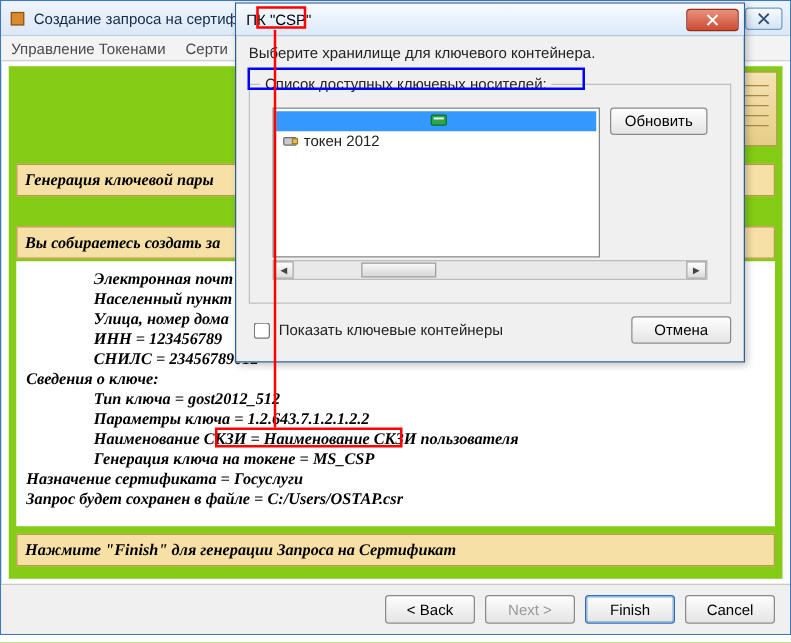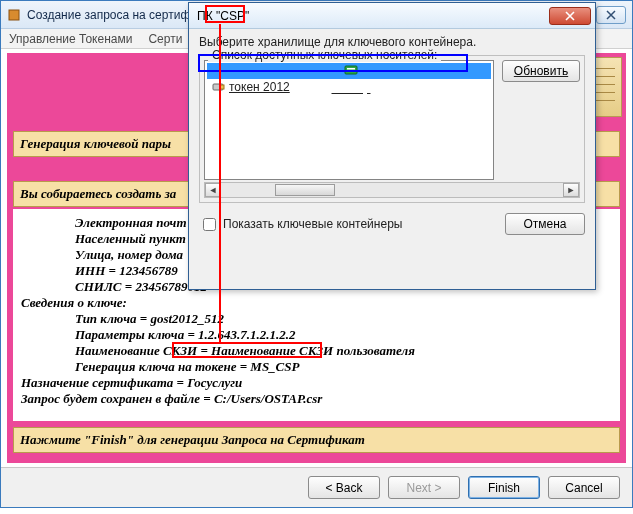--- a/index.html
+++ b/index.html
@@ -48,21 +48,21 @@
     padding: 0 8px;
     align-items: center;
     color: #4a4a4a;
     border-bottom: 1px solid #d0d0d0;
     font-size: 12px;
   }
 
   .teal-area {
     position: absolute;
     left: 6px; right: 6px; top: 52px; bottom: 44px;
-    background: #ec4899;
+    background: #84cc16;
   }
 
   .proto-strip {
     position: absolute;
     right: 4px; top: 4px;
     width: 40px; height: 60px;
     background: linear-gradient(#f5e3b3,#e6cd87);
     border: 1px solid #b99a54;
   }
   .proto-strip::before, .proto-strip::after {
@@ -173,25 +173,24 @@
     background: linear-gradient(#e9907e,#ce4a33);
     border: 1px solid #9a2d19;
     border-radius: 3px;
     color: #fff;
     display: flex; align-items: center; justify-content: center;
     font-size: 11px;
   }
 
   .dlg-body { padding: 6px 10px; font-size: 12px; color: #222; }
   .fieldset {
-    margin-top: 6px;
+    margin-top: 18px;
     border: 1px solid #bfbfbf;
-    padding: 4px;
+    padding: 18px;
     position: relative;
-    text-decoration: underline;
   }
   .fieldset .legend {
     position: absolute; top: -8px; left: 8px;
     background: #f0f0f0;
     padding: 0 4px;
     font-size: 12px;
   }
 
   .tree-wrap {
     display: flex; gap: 8px;

